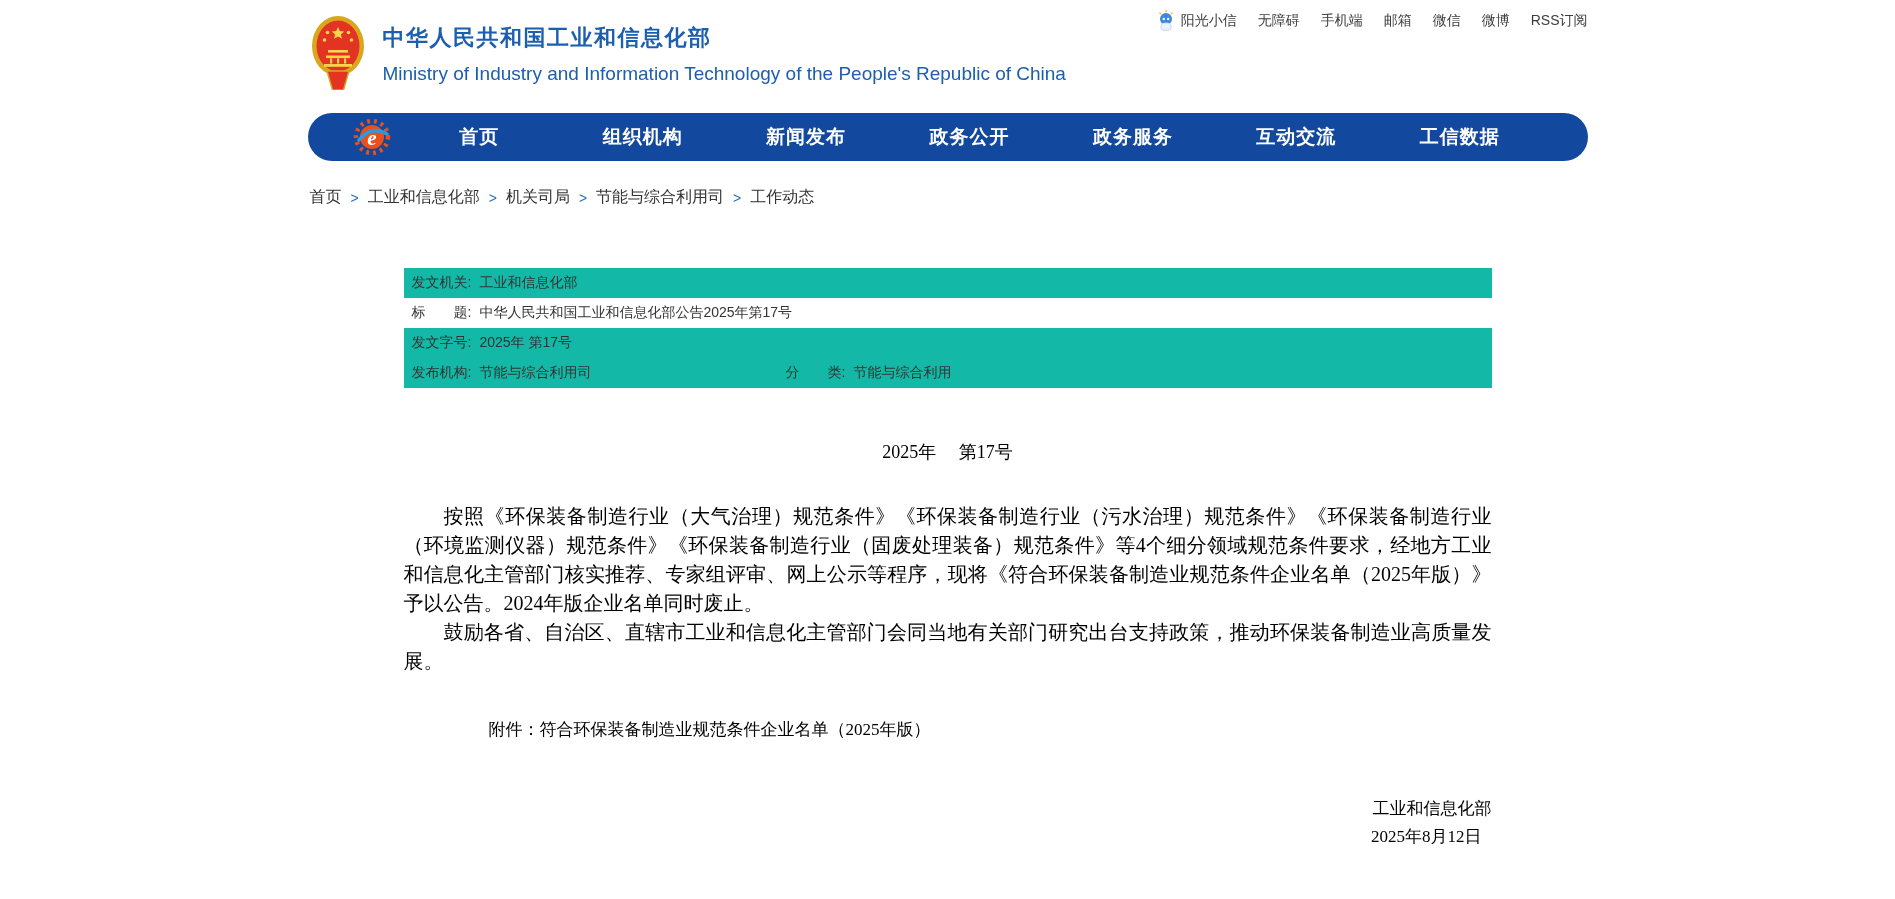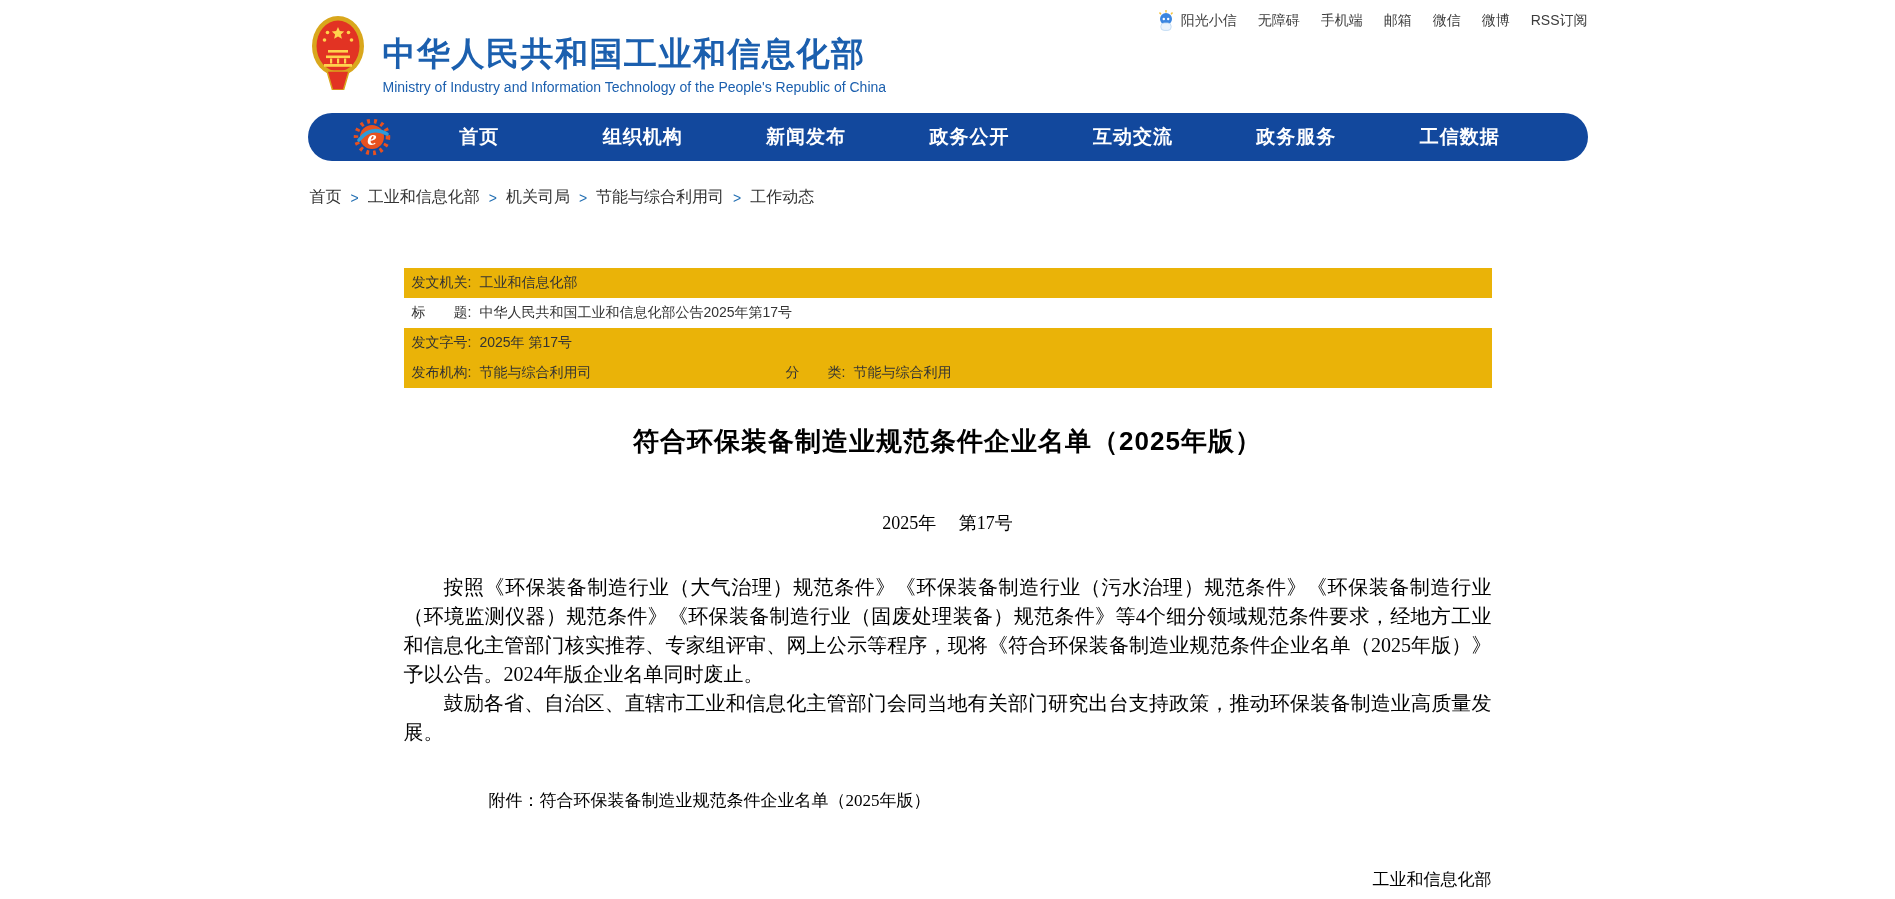--- a/index.html
+++ b/index.html
@@ -8,22 +8,22 @@
     width:1895px; height:899px; overflow:hidden; position:relative;
     font-family:"Liberation Sans","DejaVu Sans",sans-serif; color:#333;
   }
   .container { width:1280px; margin:0 auto; position:relative; }
 
   
   .header { height:113px; position:relative; padding-top:14px; }
   .brand { position:absolute; left:2px; top:14px; display:flex; align-items:flex-start; cursor:pointer; }
   .emblem { width:56px; height:76px; flex:0 0 auto; }
   .brand-text { margin-left:17px; }
-  .site-title { font-size:33px; font-weight:bold; color:#1b5fae; letter-spacing:1.5px; line-height:44px; margin-top:18px; white-space:nowrap; }
-  .site-subtitle { font-size:14px; color:#1b5fae; margin-top:3px; white-space:nowrap; }
+  .site-title { font-size:22px; font-weight:bold; color:#1b5fae; letter-spacing:1.5px; line-height:44px; margin-top:2px; white-space:nowrap; }
+  .site-subtitle { font-size:19px; color:#1b5fae; margin-top:3px; white-space:nowrap; }
 
   .top-links { position:absolute; right:0; top:10px; display:flex; align-items:center; gap:21px; font-size:14px; color:#3c3c3c;text-align:right; }
   .top-links .link { cursor:pointer; white-space:nowrap; display:flex; align-items:center; gap:5px; }
   .robot-icon { width:20px; height:21px; display:inline-block; }
 
   .search-bar { position:absolute; right:0; top:48px; width:399px; height:41px; display:flex; }
   .search-input {
     flex:1; height:41px; border:1px solid #cfcfcf; border-right:none; outline:none;
     padding:0 12px; font-size:16px; color:#555; font-family:inherit;
   }
@@ -45,21 +45,21 @@
   
   .breadcrumb { margin-top:26px; font-size:16px; color:#333; display:flex; align-items:center; gap:9px; padding-left:2px; }
   .breadcrumb .crumb { cursor:pointer; }
   .breadcrumb .sep { color:#2470b3; font-size:14px; }
 
   
   .content-body { width:1088px; margin:60px auto 0; }
 
   .meta-table { width:100%; font-size:14px; color:#333; }
   .meta-row { height:30px; display:flex; align-items:center; padding-left:8px; }
-  .meta-row.gray { background:#eab308; }
+  .meta-row.gray { background:#14b8a6; }
   .meta-cell { display:flex; align-items:center; }
   .meta-cell.col1 { width:374px; flex:0 0 auto; }
   .meta-cell .lbl { white-space:pre; }
   .meta-cell .val { margin-left:8px; white-space:pre; }
 
   .article-title {
     margin-top:36px; text-align:center; font-size:26px; font-weight:bold; color:#000;
     font-family:"Liberation Sans","DejaVu Sans",sans-serif; letter-spacing:1px;
   }
   .doc-number {
@@ -131,22 +131,22 @@
       <circle cx="20" cy="20" r="16" fill="none" stroke="#e8511f" stroke-width="4.5" stroke-dasharray="2.8 4.2"></circle>
       <circle cx="20" cy="20" r="12" fill="#e8511f"></circle>
       <text x="20" y="27.5" text-anchor="middle" font-size="21" font-style="italic" font-weight="bold" fill="#ffffff" font-family="Liberation Serif, serif">e</text>
       <path d="M7 23 Q 19 8 35 17" stroke="#2e9ad8" stroke-width="3.6" fill="none" stroke-linecap="round"></path>
     </svg>
     <div class="nav-items">
       <div class="nav-item">首页</div>
       <div class="nav-item">组织机构</div>
       <div class="nav-item">新闻发布</div>
       <div class="nav-item">政务公开</div>
+      <div class="nav-item">政务服务</div>
       <div class="nav-item">互动交流</div>
-      <div class="nav-item">政务服务</div>
       <div class="nav-item">工信数据</div>
     </div>
   </div>
 
   <div class="breadcrumb">
     <span class="crumb">首页</span>
     <span class="sep">&gt;</span>
     <span class="crumb">工业和信息化部</span>
     <span class="sep">&gt;</span>
     <span class="crumb">机关司局</span>
@@ -182,21 +182,20 @@
           <span class="lbl">发布机构:</span>
           <span class="val">节能与综合利用司</span>
         </div>
         <div class="meta-cell">
           <span class="lbl">分　　类:</span>
           <span class="val">节能与综合利用</span>
         </div>
       </div>
     </div>
 
-    <h1 class="article-title">符合环保装备制造业规范条件企业名单（2025年版）</h1>
 
     <div class="doc-number">2025年　 第17号</div>
 
     <div class="article-text">
       <p>按照《环保装备制造行业（大气治理）规范条件》《环保装备制造行业（污水治理）规范条件》《环保装备制造行业（环境监测仪器）规范条件》《环保装备制造行业（固废处理装备）规范条件》等4个细分领域规范条件要求，经地方工业和信息化主管部门核实推荐、专家组评审、网上公示等程序，现将《符合环保装备制造业规范条件企业名单（2025年版）》予以公告。2024年版企业名单同时废止。</p>
       <p>鼓励各省、自治区、直辖市工业和信息化主管部门会同当地有关部门研究出台支持政策，推动环保装备制造业高质量发展。</p>
     </div>
 
     <div class="attachment">附件：符合环保装备制造业规范条件企业名单（2025年版）</div>
 

